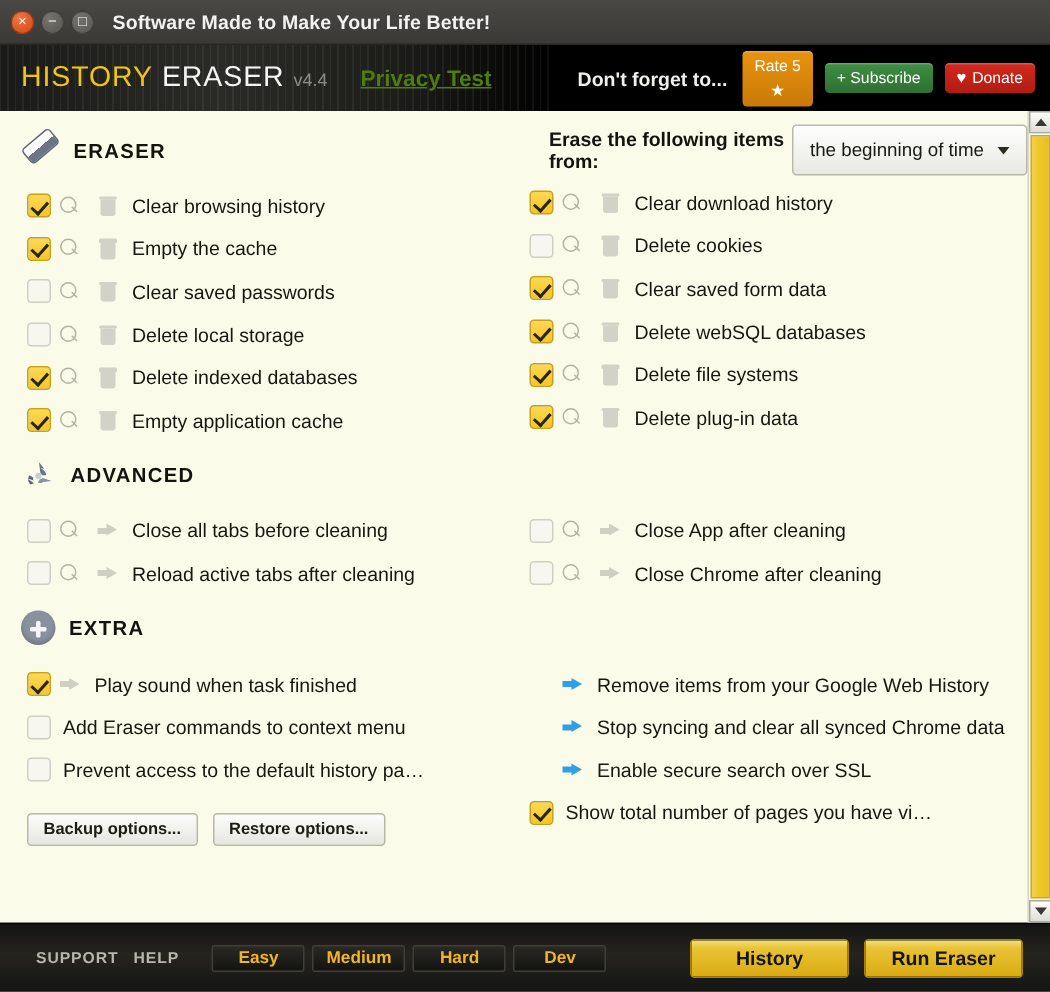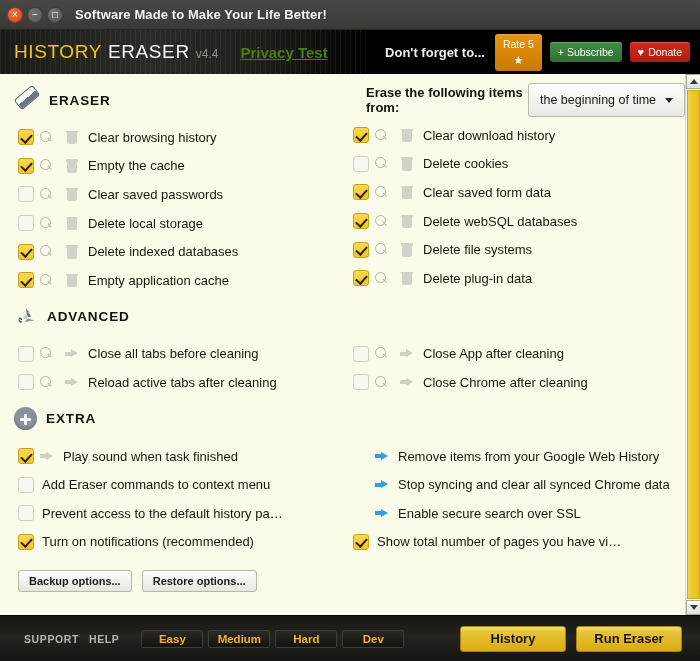--- a/index.html
+++ b/index.html
@@ -524,24 +524,20 @@
                 <div class="rlabel">Play sound when task finished</div>
               </div>
               <div class="row noicons">
                 <div class="cb off"></div>
                 <div class="rlabel">Add Eraser commands to context menu</div>
               </div>
               <div class="row noicons">
                 <div class="cb off"></div>
                 <div class="rlabel">Prevent access to the default history pa…</div>
               </div>
-              <div class="row noicons">
-                <div class="cb on"></div>
-                <div class="rlabel">Turn on notifications (recommended)</div>
-              </div>
             </div>
           <div class="optbtns">
             <div class="optbtn">Backup options...</div>
             <div class="optbtn">Restore options...</div>
           </div>
         </div>
         <div class="col right">
           <div class="sec-head" style="visibility:hidden">&nbsp;</div>
           <div id="extra-right">
               <div class="row">

